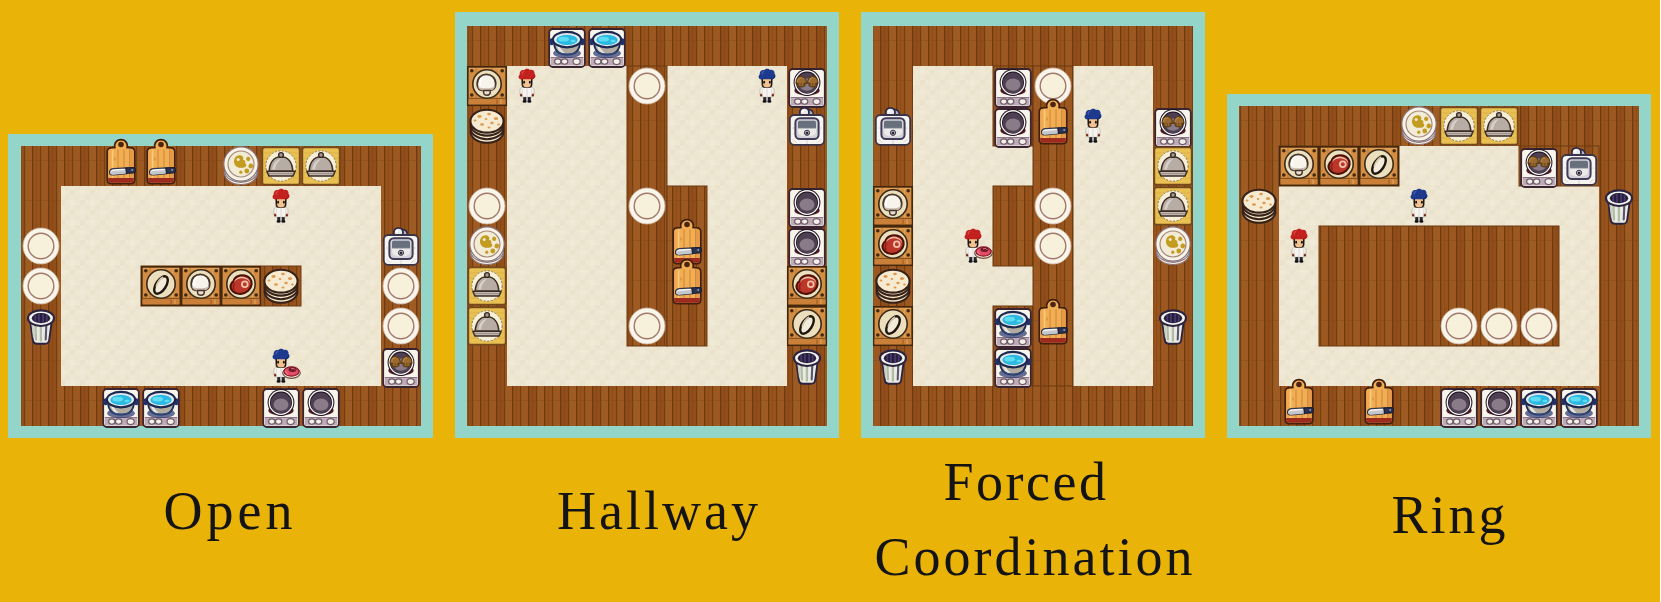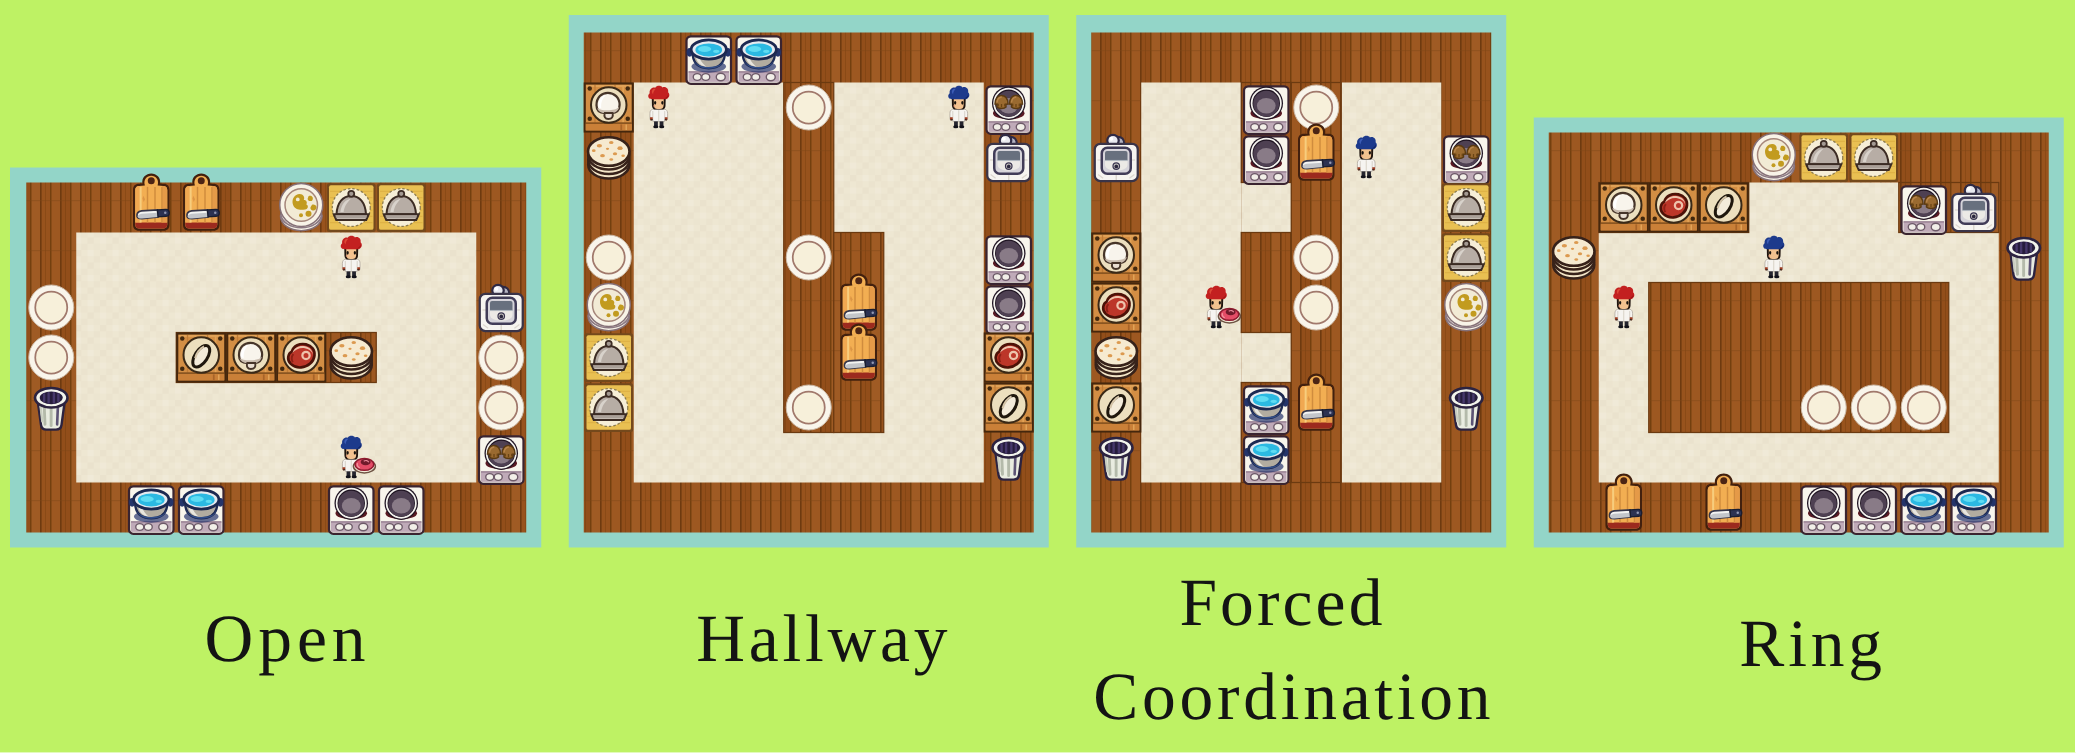--- a/index.html
+++ b/index.html
@@ -1,16 +1,16 @@
 <!DOCTYPE html>
 <html><head>
 <meta charset="utf-8">
 <style>
 html,body{margin:0;padding:0;background:#ffffff;}
-#fig{position:relative;width:1660px;height:602px;background:#bef264;font-family:"Liberation Serif",serif;}
+#fig{position:relative;width:1660px;height:602px;background:#eab308;font-family:"Liberation Serif",serif;}
 svg{display:block}
 </style>
 </head>
 <body>
 
 <div id="fig">
 <svg width="1661" height="602" viewBox="0 0 1661 602">
 <defs>
 
 <pattern id="wood" width="32" height="40" patternUnits="userSpaceOnUse">

